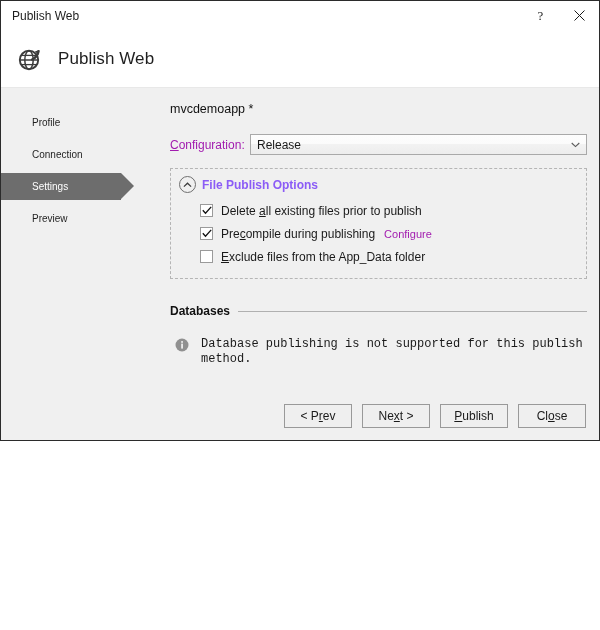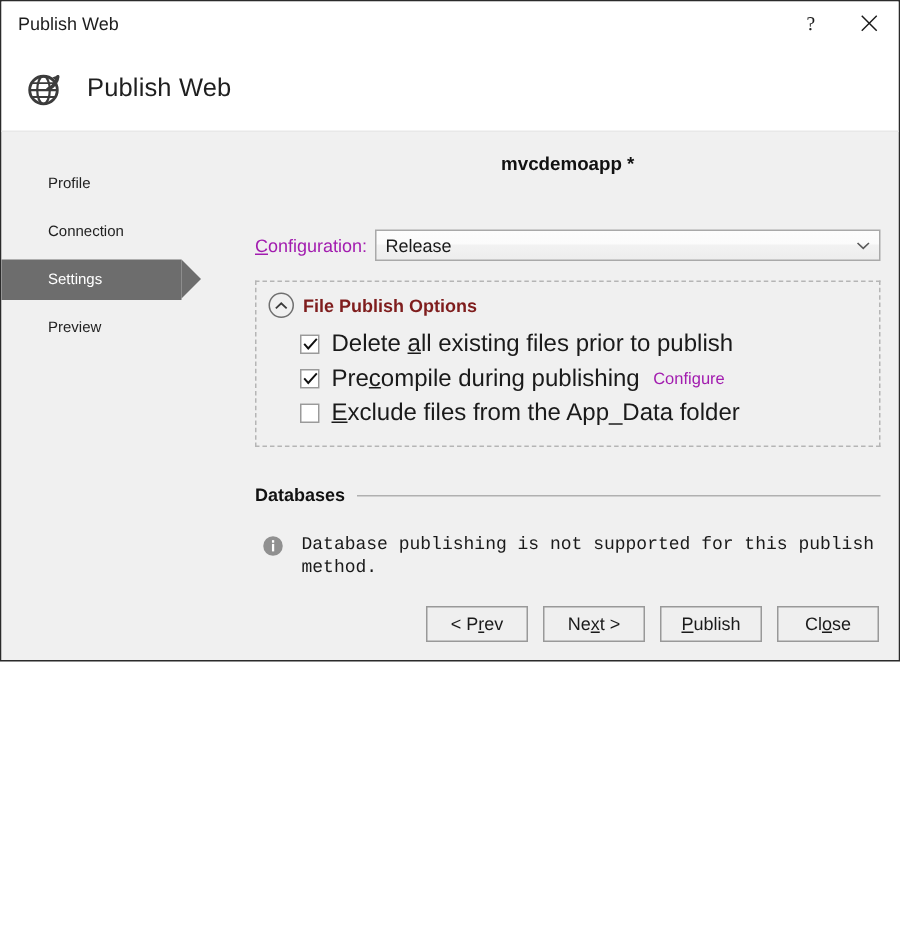--- a/index.html
+++ b/index.html
@@ -134,24 +134,23 @@
   }
 
   
   .main {
     flex: 1 1 auto;
     padding: 14px 12px 0 3px;
     box-sizing: border-box;
   }
   .profile-title {
     font-size: 12.5px;
-    font-weight: bold;
+    font-weight: normal;
     color: #111;
-    margin: 0 0 37px 0;
-    text-align: center;
+    margin: 0 0 18px 0;
   }
 
   .config-row {
     display: flex;
     align-items: center;
     margin-bottom: 13px;
   }
   .config-label {
     font-size: 12px;
     color: #a21caf;
@@ -202,21 +201,21 @@
     display: flex;
     align-items: center;
     justify-content: center;
     margin-right: 6px;
     flex: 0 0 auto;
     background: #f0f0f0;
   }
   .group-title {
     font-size: 12px;
     font-weight: bold;
-    color: #7f1d1d;
+    color: #8b5cf6;
   }
   .check-row {
     display: flex;
     align-items: center;
     height: 21px;
     margin-left: 21px;
     margin-bottom: 2px;
   }
   .checkbox {
     width: 13px;
@@ -227,21 +226,21 @@
     margin-right: 8px;
     flex: 0 0 auto;
     display: flex;
     align-items: center;
     justify-content: center;
     cursor: default;
   }
   .checkbox svg { display: none; }
   .checkbox.checked svg { display: block; }
   .check-label {
-    font-size: 16px;
+    font-size: 12px;
     color: #1a1a1a;
     cursor: default;
   }
   .config-link {
     font-size: 11px;
     color: #a21caf;
     margin-left: 9px;
     cursor: pointer;
   }
 

